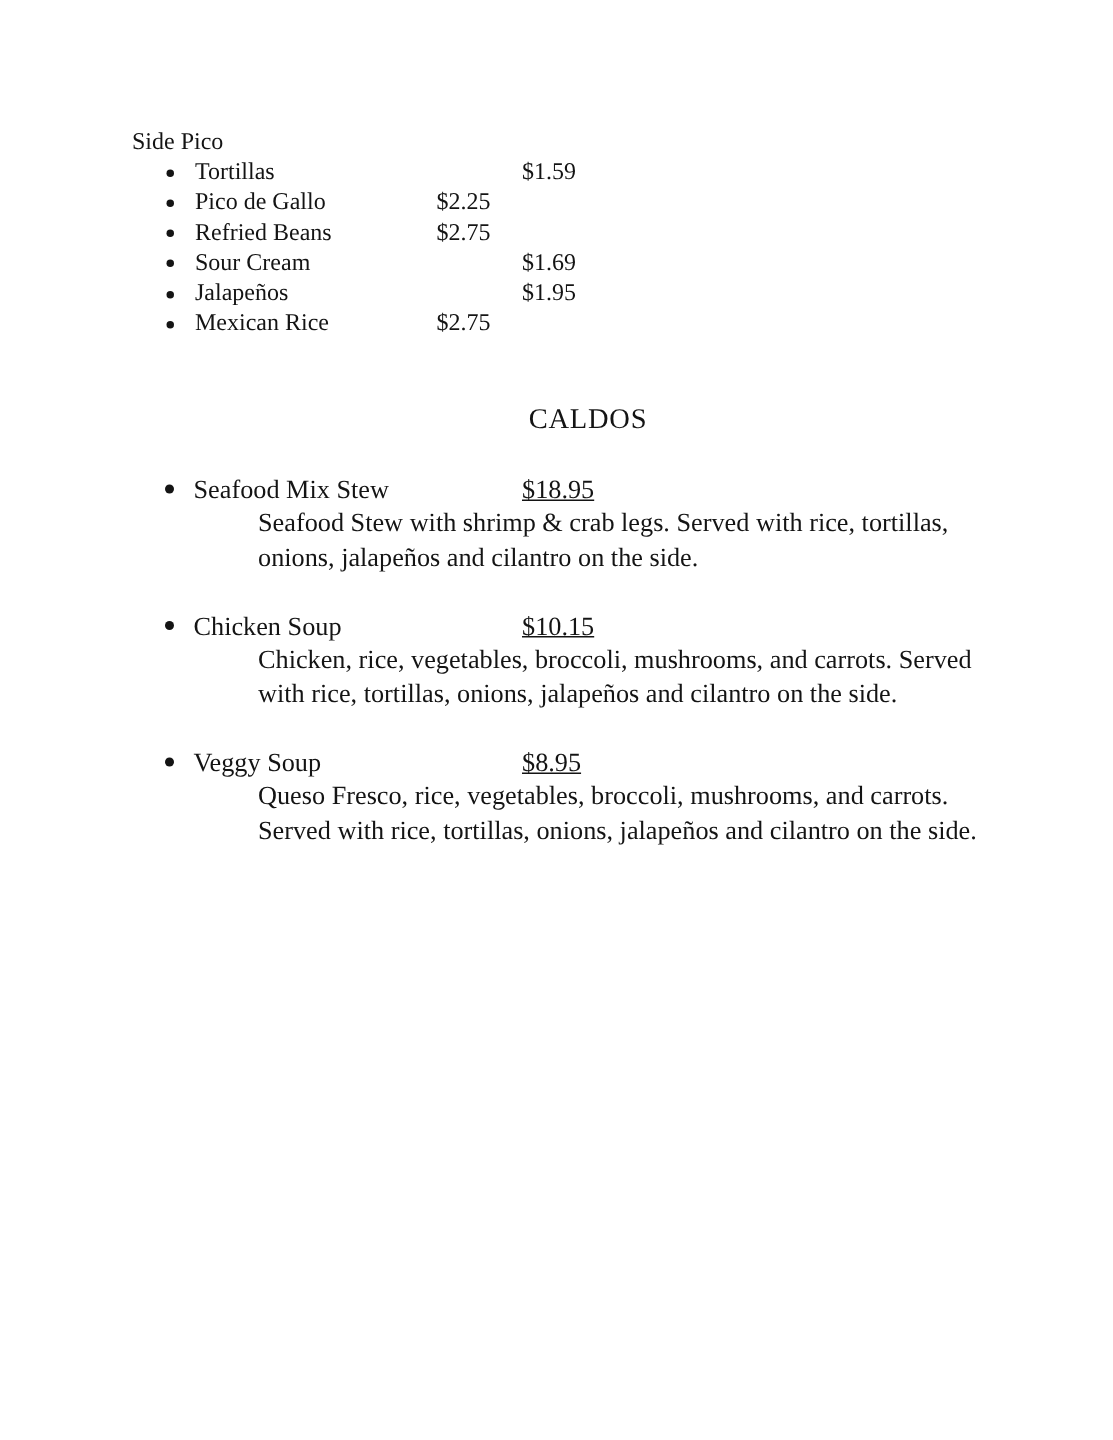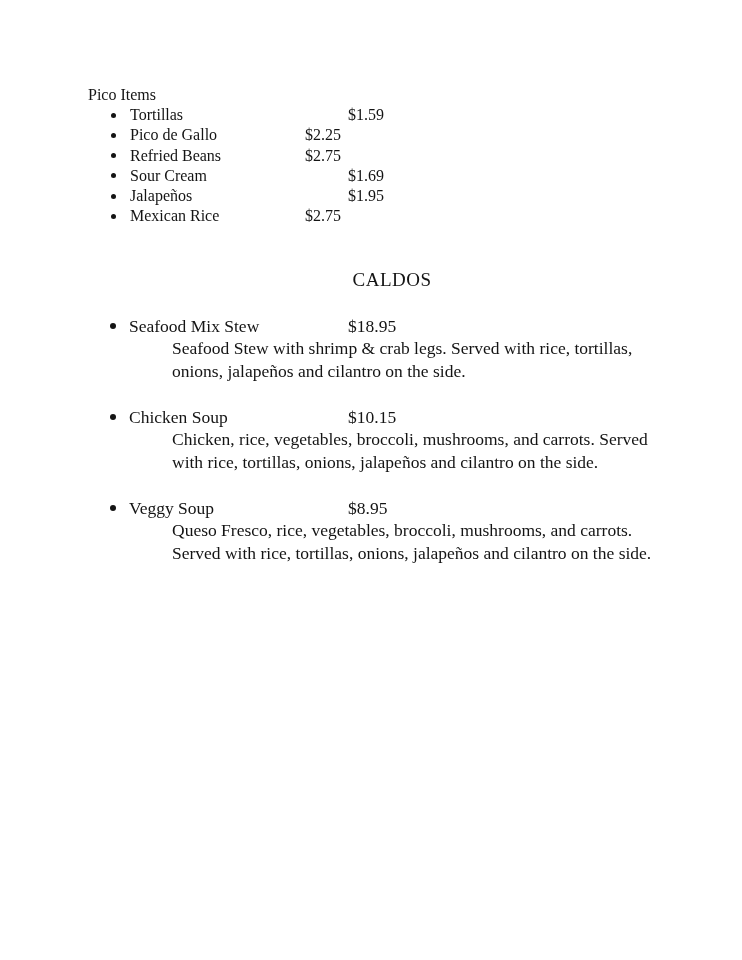--- a/index.html
+++ b/index.html
@@ -38,21 +38,21 @@
     left: 111px;
     top: 7.5px;
     width: 5px;
     height: 5px;
     background: #141414;
     border-radius: 50%;
   }
   .side-name { position: absolute; left: 130px; white-space: nowrap; }
   .side-price { position: absolute; white-space: nowrap; }
   .col-far  { left: 348px; }
-  .col-near { left: 305px; text-align: right; }
+  .col-near { left: 291px; text-align: right; }
   
   .caldos-heading {
     position: absolute;
     left: 0;
     top: 268px;
     width: 720px;
     text-align: center;
     font-size: 19px;
     line-height: 24px;
     letter-spacing: 0.5px;
@@ -68,39 +68,39 @@
   .caldos-line .bullet {
     position: absolute;
     left: 110px;
     top: 8px;
     width: 6px;
     height: 6px;
     background: #141414;
     border-radius: 50%;
   }
   .caldos-name  { position: absolute; left: 129px; white-space: nowrap; }
-  .caldos-price { position: absolute; left: 348px; white-space: nowrap; }
+  .caldos-price { position: absolute; left: 348px; white-space: nowrap; text-decoration: underline; }
   .caldos-desc {
     position: relative;
     height: 22.3px;
     line-height: 22.3px;
     font-size: 17.5px;
     margin-left: 172px;
     white-space: nowrap;
   }
   .block-1 { top: 315px; }
   .block-2 { top: 406px; }
   .block-3 { top: 497px; }
 </style>
 </head>
 <body>
 
 <div class="page">
 
-  <div class="side-heading">Pico Items</div>
+  <div class="side-heading">Side Pico</div>
 
   <div class="side-list">
     <div class="side-row">
       <span class="bullet"></span>
       <span class="side-name">Tortillas</span>
       <span class="side-price col-far">$1.59</span>
     </div>
     <div class="side-row">
       <span class="bullet"></span>
       <span class="side-name">Pico de Gallo</span>

